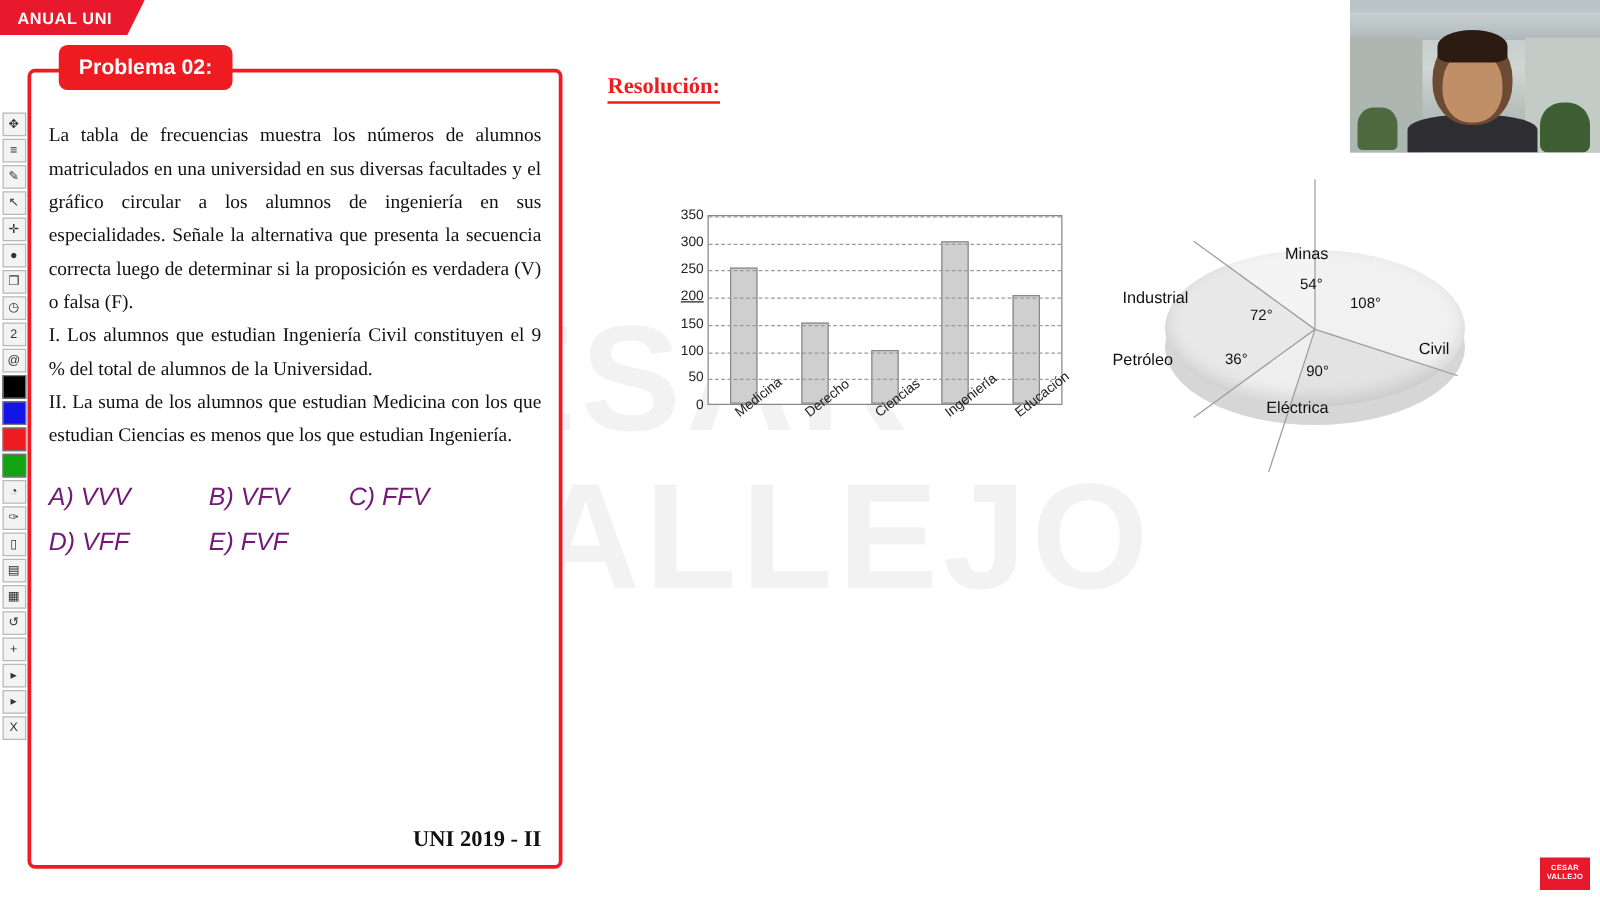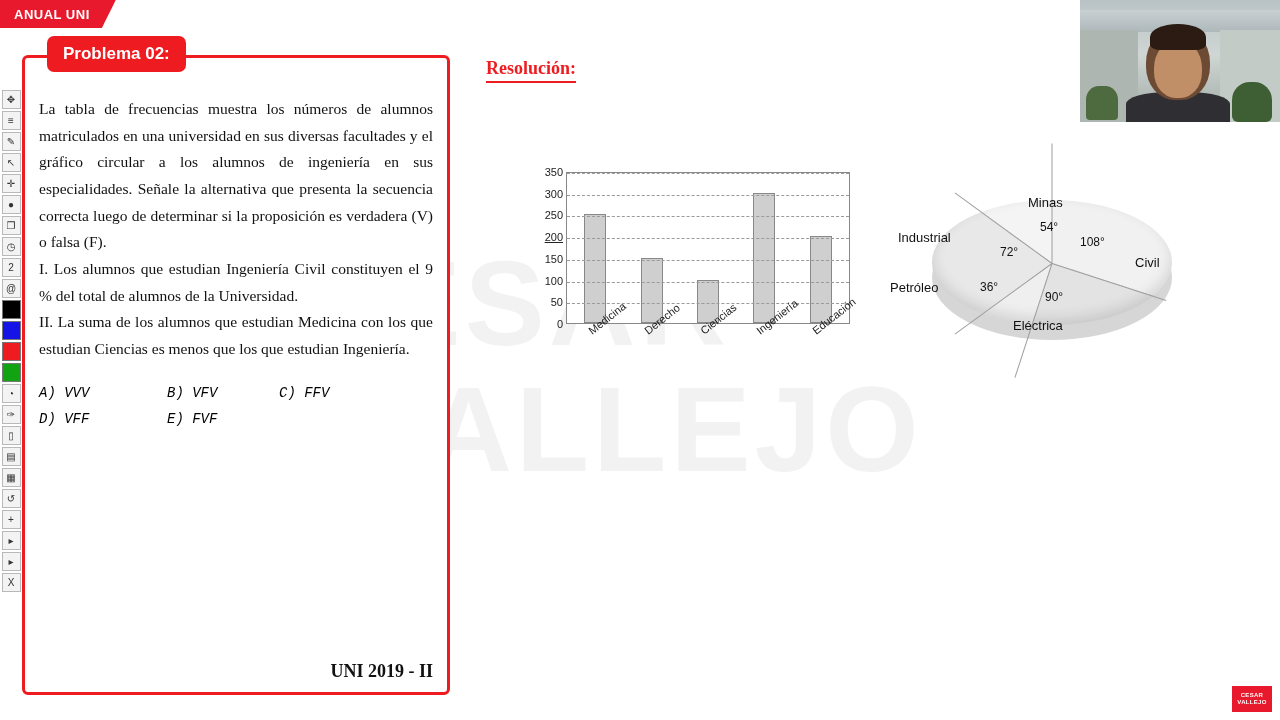--- a/index.html
+++ b/index.html
@@ -69,23 +69,23 @@
     padding:38px 14px 0 14px;
     font-size:15.5px;
     line-height:1.72;
     color:#111;
     text-align:justify;
     font-family:"Liberation Serif", serif;
   }
   .card-body p { margin:0; }
   .alts {
     margin-top:18px;
-    font-family:Liberation Mono, monospace;
-    font-size:14px; font-style:italic;
-    color:#000000;
+    font-family:Liberation Sans, sans-serif;
+    font-size:20px; font-style:italic;
+    color:#701a75;
   }
   .alt-row { display:flex; margin-bottom:2px; }
   .alt { white-space:pre; }
   .alt.c1 { width:128px; }
   .alt.c2 { width:112px; }
   .src {
     position:absolute; right:14px; bottom:10px;
     font-family:"Liberation Serif", serif;
     font-weight:bold; font-size:18px; color:#111;
   }
@@ -290,21 +290,21 @@
 <div class="pie-wrap">
   <div class="pie-shadow"></div>
   <div class="pie">
       <div class="pie-line" style="transform: rotate(-90deg);"></div>
       <div class="pie-line" style="transform: rotate(18deg);"></div>
       <div class="pie-line" style="transform: rotate(108deg);"></div>
       <div class="pie-line" style="transform: rotate(144deg);"></div>
       <div class="pie-line" style="transform: rotate(216deg);"></div>
     </div>
   <div id="pie-labels">
-      <div class="pie-lbl" style="left: 255px; top: 80px;">Civil</div>
+      <div class="pie-lbl" style="left: 255px; top: 96px;">Civil</div>
       <div class="pie-deg" style="left: 200px; top: 60px;">108°</div>
       <div class="pie-lbl" style="left: 133px; top: 143px;">Eléctrica</div>
       <div class="pie-deg" style="left: 165px; top: 115px;">90°</div>
       <div class="pie-lbl" style="left: 10px; top: 105px;">Petróleo</div>
       <div class="pie-deg" style="left: 100px; top: 105px; text-align: center;">36°</div>
       <div class="pie-lbl" style="left: 18px; top: 55px;">Industrial</div>
       <div class="pie-deg" style="left: 120px; top: 70px;">72°</div>
       <div class="pie-lbl" style="left: 148px; top: 20px;">Minas</div>
       <div class="pie-deg" style="left: 160px; top: 45px;">54°</div>
     </div>

